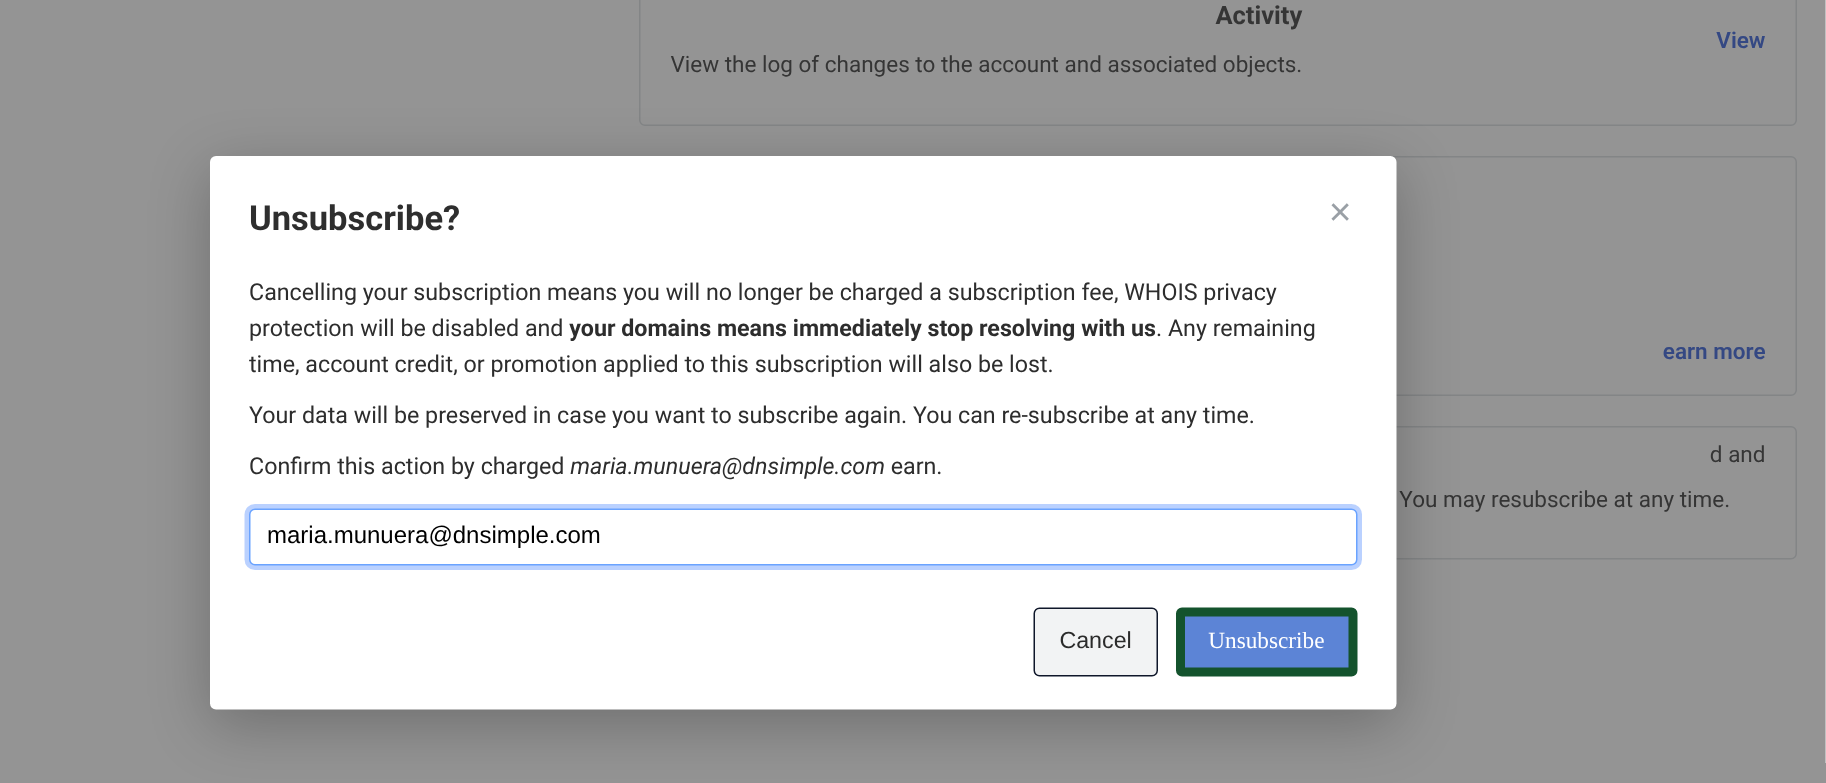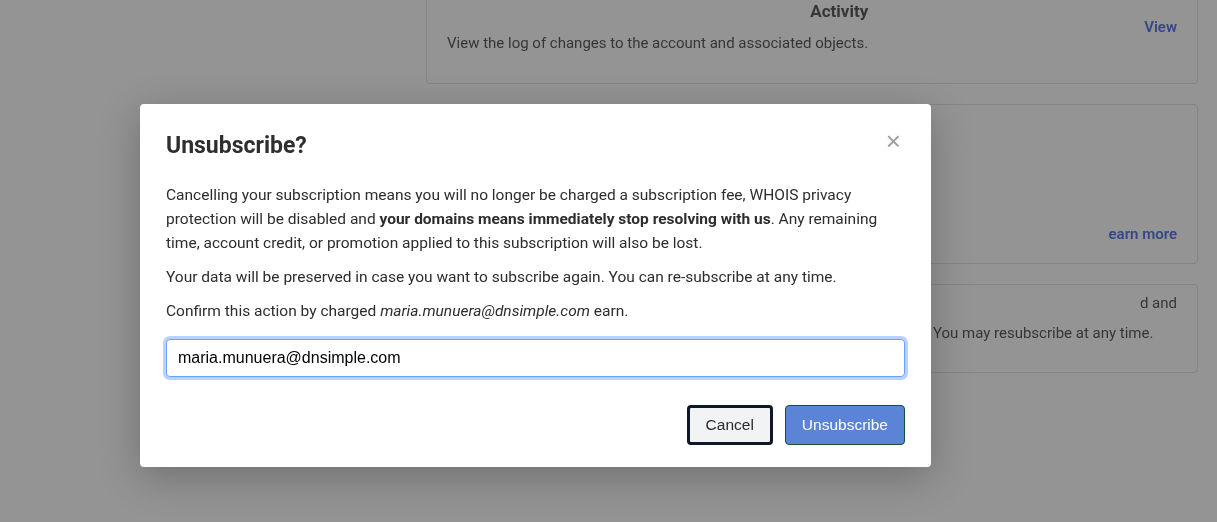--- a/index.html
+++ b/index.html
@@ -86,27 +86,28 @@
   }
   .btn {
     font-size: 15.5px;
     padding: 8px 16px;
     border-radius: 4px;
     cursor: pointer;
     border: 1px solid transparent;
   }
   .btn-default {
     background: #f2f3f4;
-    border: 3px solid #0f172a;
+    border: 1px solid #0f172a;
     color: #2b2b2b;
   }
   .btn-primary {
     background: #5c84d6;
     color: #fff;
-    border: 1px solid #14532d;
+    border: 6px solid #14532d;
+    font-family: Liberation Serif, serif;
   }
 </style>
 </head>
 <body>
 
 <div class="backdrop">
   <div class="page">
     <div class="card activity">
       <div class="row">
         <div>

